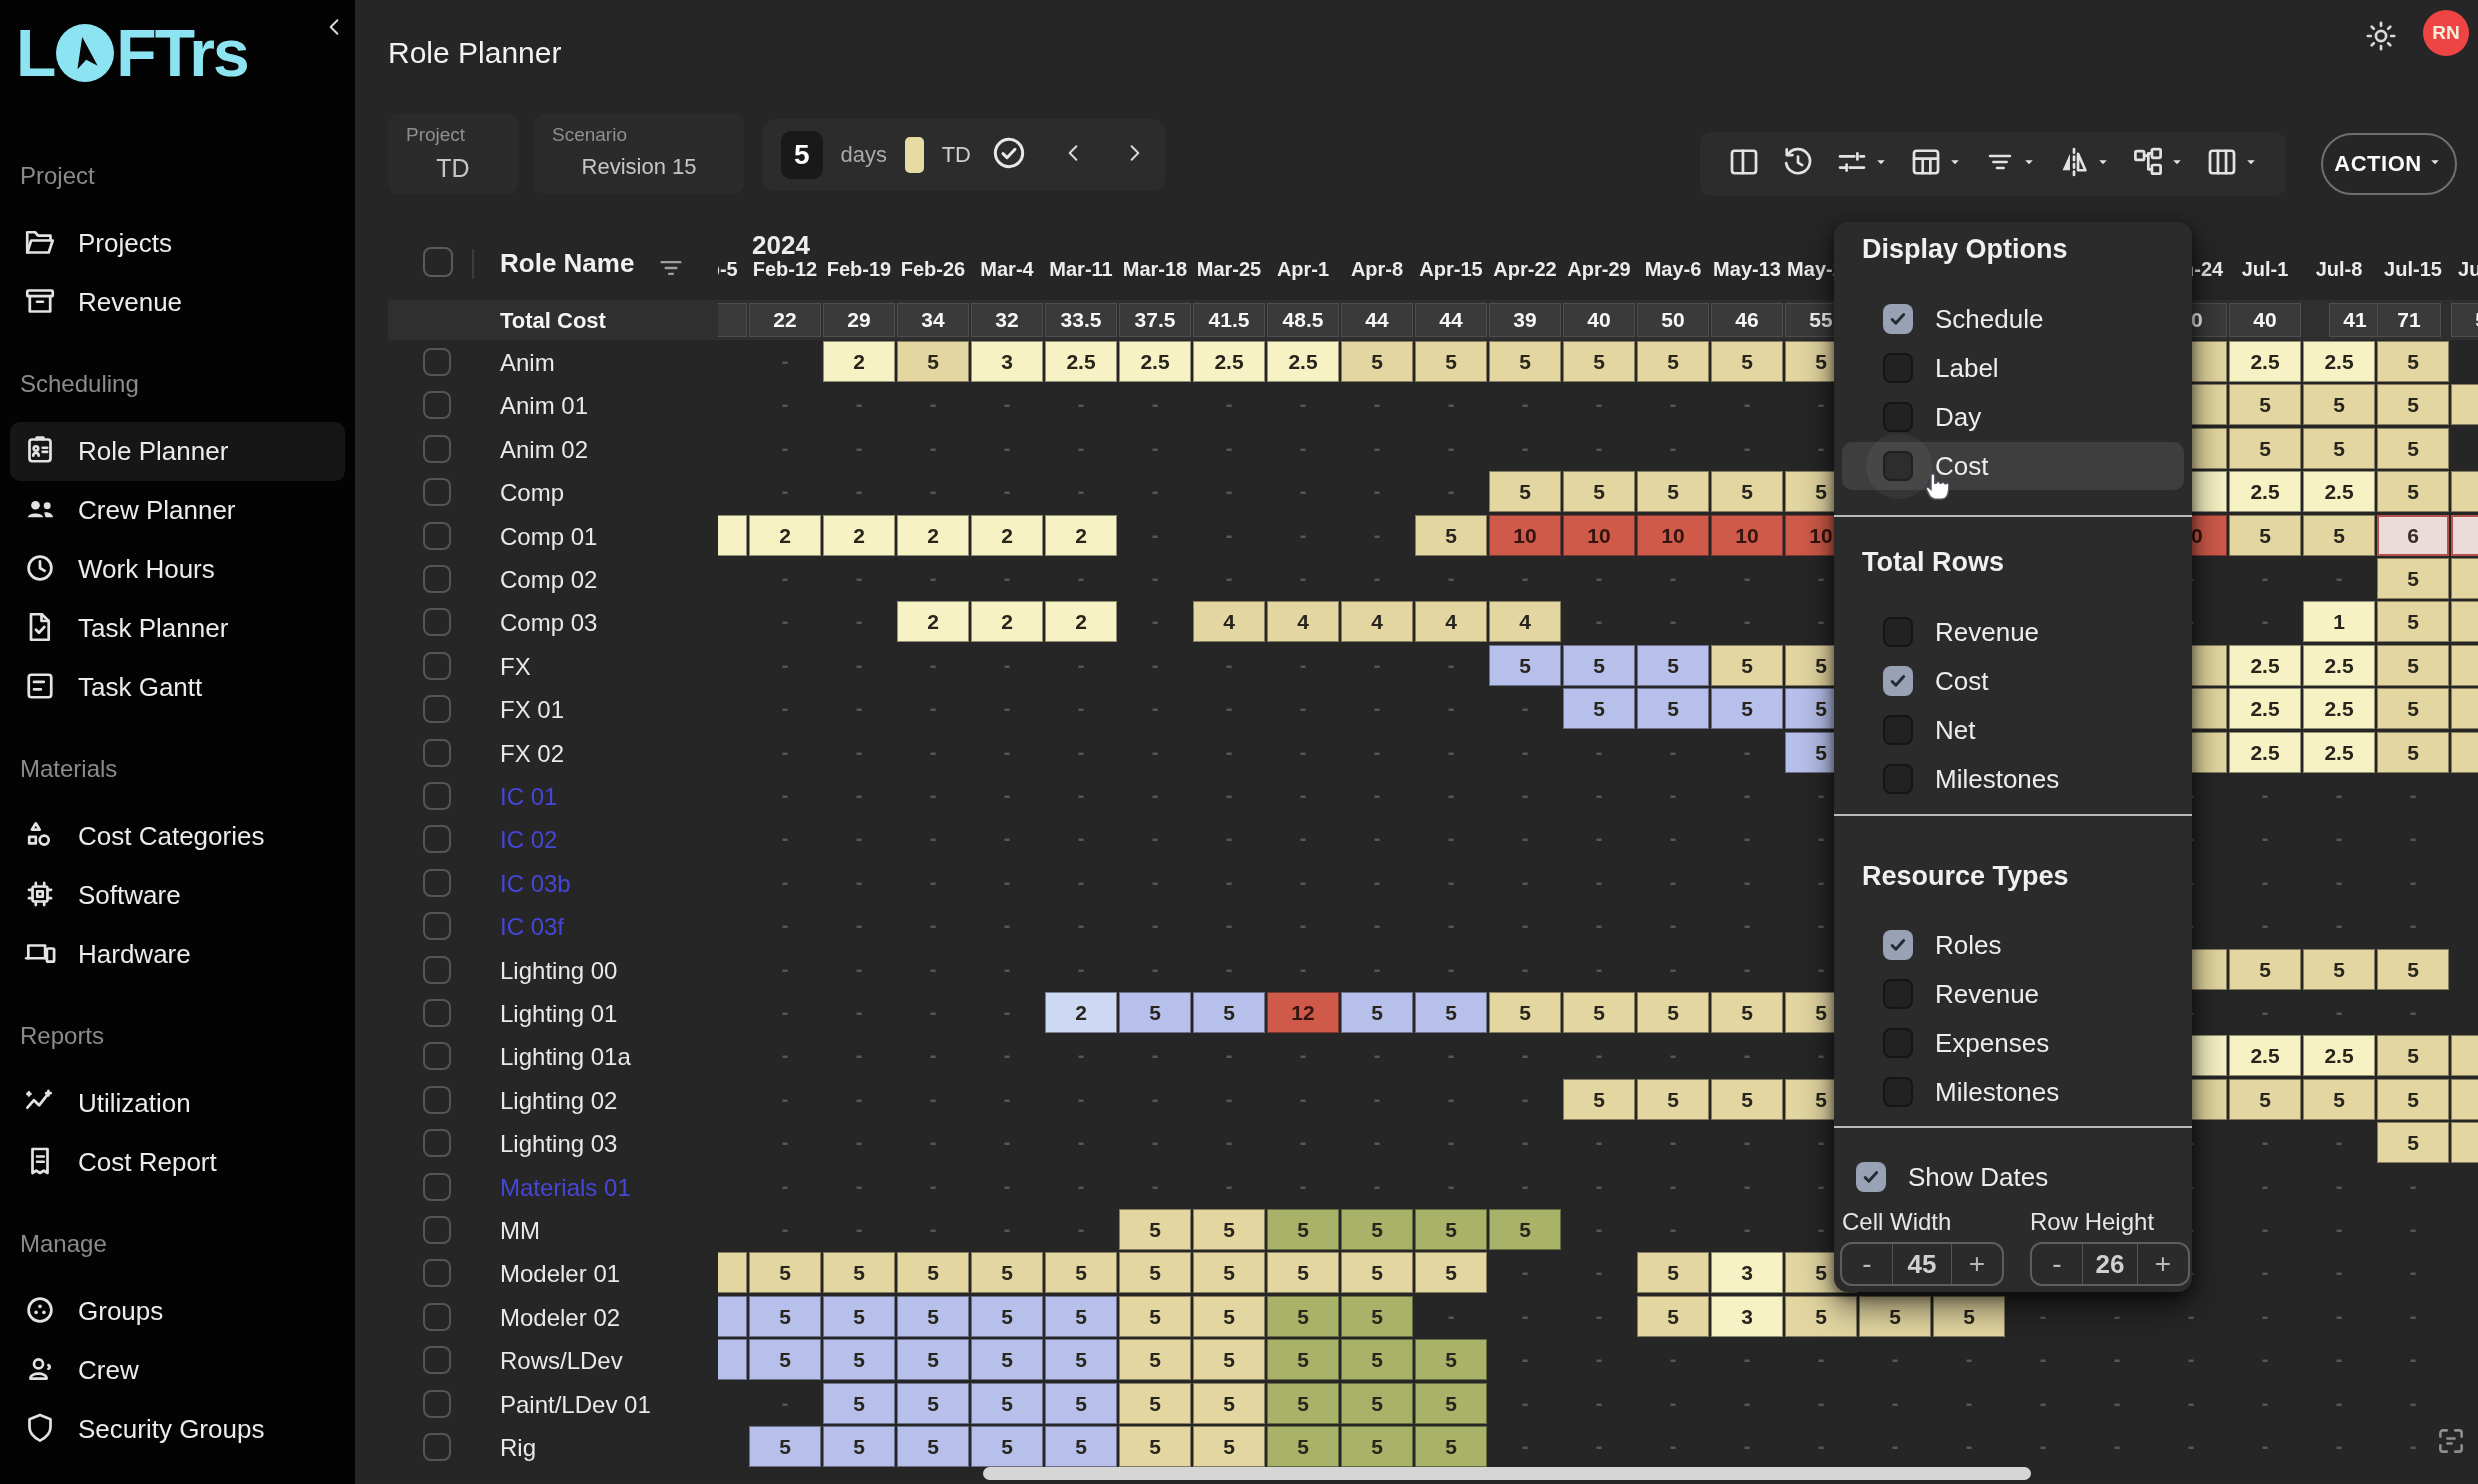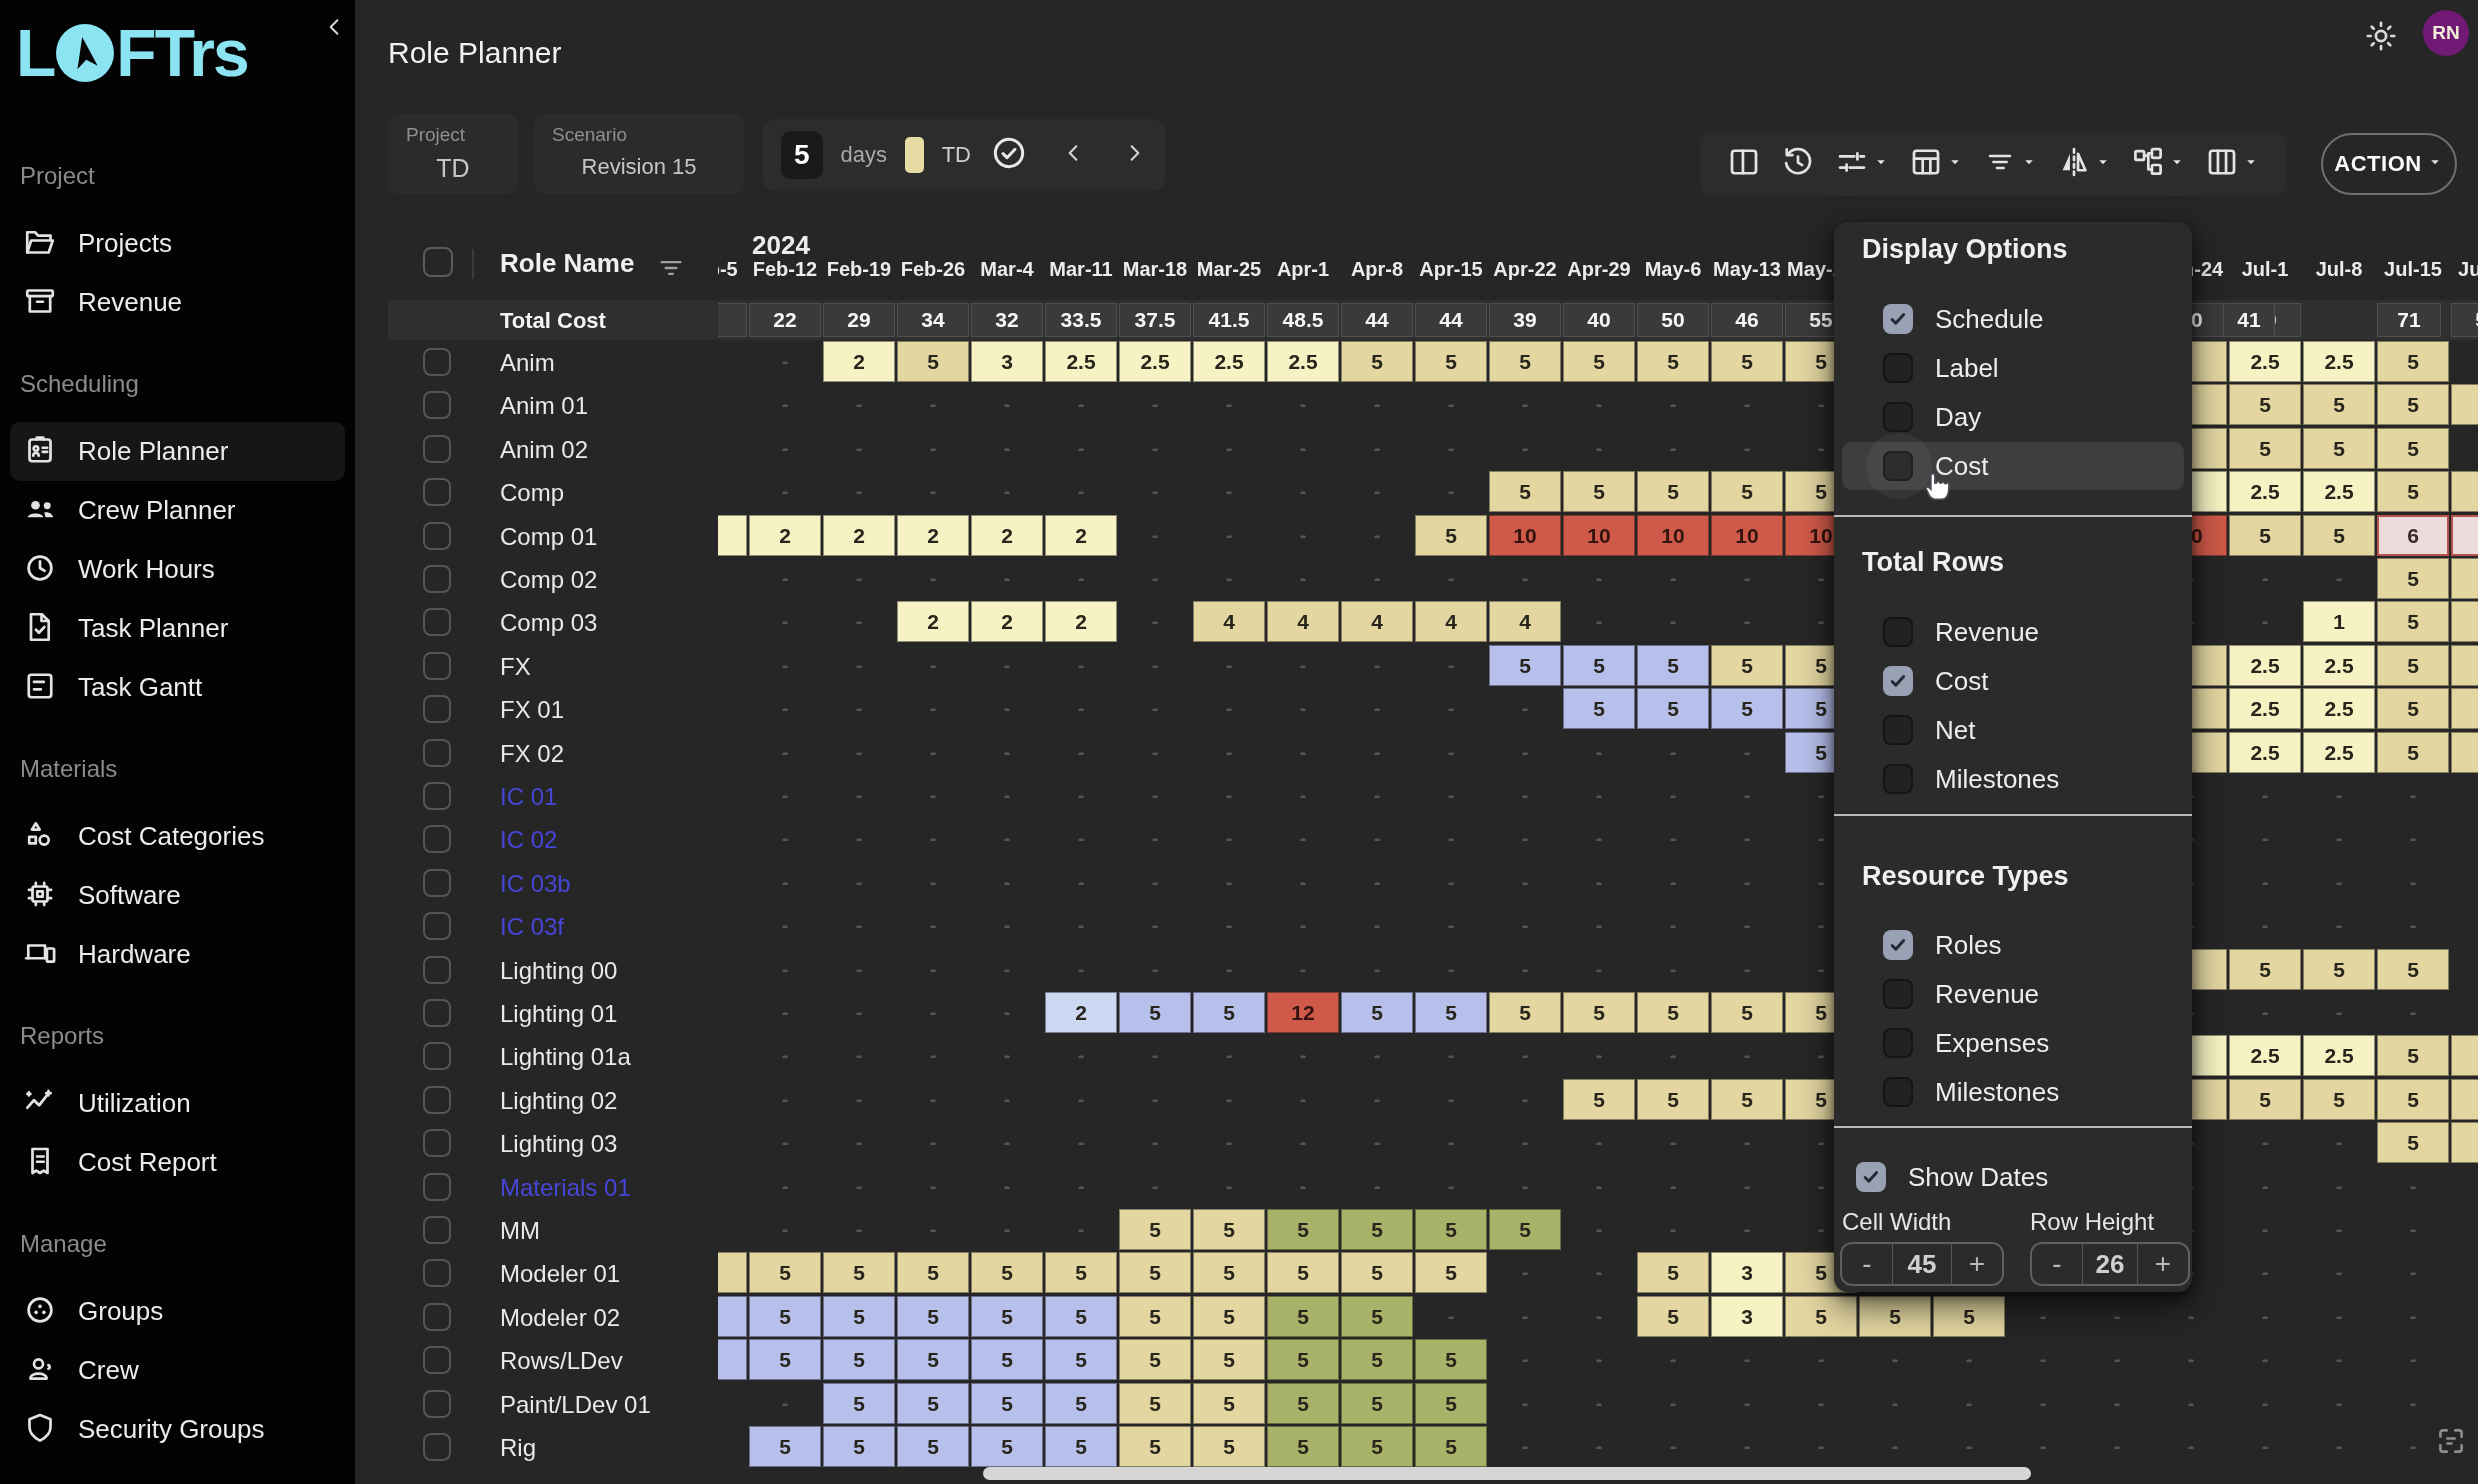--- a/index.html
+++ b/index.html
@@ -17,21 +17,21 @@
              color:#8b8b8b;font-size:24px}
   .nav > .sec:first-child .sec-label{margin-top:0}
   .side-items{margin-top:18px}
   .side-item{height:59px;display:flex;align-items:center;gap:20px;padding-left:22px;cursor:pointer}
   .side-item.active{background:#161616;border-radius:10px;margin:0 10px;padding-left:12px}
   .side-item .lbl{font-size:26px;color:#ececec}
   
   .page-title{position:absolute;left:388px;top:16px;font-size:30px;font-weight:500;color:#f2f2f2}
   .sun{position:absolute;left:2363px;top:18px}
   .avatar{position:absolute;left:2423px;top:10px;width:46px;height:46px;border-radius:50%;
-          background:#701a75;display:flex;align-items:center;justify-content:center;
+          background:#ef4444;display:flex;align-items:center;justify-content:center;
           font-size:19px;font-weight:700;color:#f2ecd9}
   
   .card{position:absolute;top:114px;height:80px;background:#2b2b2b;border-radius:10px;box-sizing:border-box;padding:10px 18px}
   .card .c-lbl{font-size:19px;color:#8f8f8f}
   .card .c-val{font-size:25px;color:#c6c6c6;text-align:center;margin-top:8px}
   .pill{position:absolute;left:763px;top:119px;width:402px;height:72px;background:#2c2c2c;border-radius:12px;
         display:flex;align-items:center;gap:18px;padding:0 18px;box-sizing:border-box}
   .num{width:58px;height:48px;background:#191919;border-radius:10px;display:flex;align-items:center;
        justify-content:center;font-size:28px;font-weight:700;color:#fff}
   .unit{font-size:22px;color:#a9a9a9}
@@ -461,21 +461,21 @@
     <div class="cell-total" style="left: 549px; top: 303px; width: 72px;">48.5</div>
     <div class="cell-total" style="left: 623px; top: 303px; width: 72px;">44</div>
     <div class="cell-total" style="left: 697px; top: 303px; width: 72px;">44</div>
     <div class="cell-total" style="left: 771px; top: 303px; width: 72px;">39</div>
     <div class="cell-total" style="left: 845px; top: 303px; width: 72px;">40</div>
     <div class="cell-total" style="left: 919px; top: 303px; width: 72px;">50</div>
     <div class="cell-total" style="left: 993px; top: 303px; width: 72px;">46</div>
     <div class="cell-total" style="left: 1067px; top: 303px; width: 72px;">55</div>
     <div class="cell-total" style="left: 1437px; top: 303px; width: 72px;">40</div>
     <div class="cell-total" style="left: 1511px; top: 303px; width: 72px;">40</div>
-    <div class="cell-total" style="left: 1505px; top: 303px; width: 52px;">41</div>
+    <div class="cell-total" style="left: 1611px; top: 303px; width: 52px;">41</div>
     <div class="cell-total" style="left: 1659px; top: 303px; width: 64px;">71</div>
     <div class="cell-total" style="left: 1733px; top: 303px; width: 72px;">55</div>
     <div class="dash" style="left: -43px; top: 341px;">-</div>
     <div class="dash" style="left: 31px; top: 341px;">-</div>
     <div class="cell c-ly" style="left: 105px; top: 341px;">2</div>
     <div class="cell c-t" style="left: 179px; top: 341px;">5</div>
     <div class="cell c-ly" style="left: 253px; top: 341px;">3</div>
     <div class="cell c-ly" style="left: 327px; top: 341px;">2.5</div>
     <div class="cell c-ly" style="left: 401px; top: 341px;">2.5</div>
     <div class="cell c-ly" style="left: 475px; top: 341px;">2.5</div>

